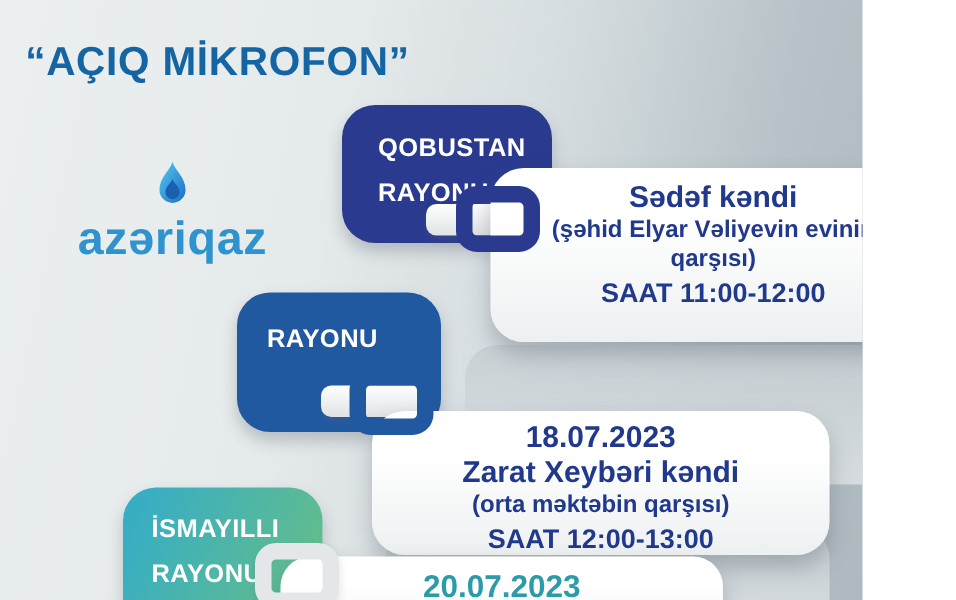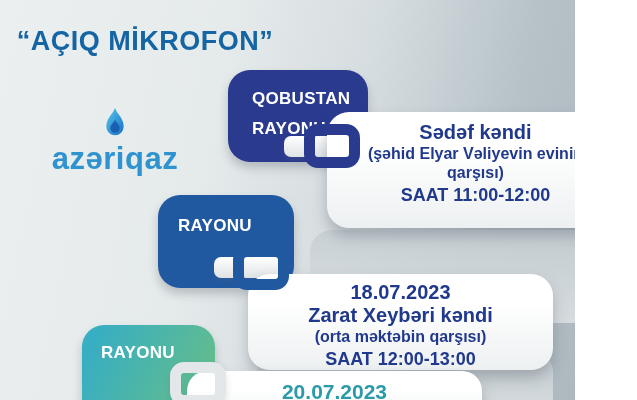--- a/index.html
+++ b/index.html
@@ -88,20 +88,21 @@
   <div class="ghost ghost-b"></div>
 
   <div class="badge badge-1">
     <div>QOBUSTAN</div>
     <div>RAYONU</div>
   </div>
   <div class="badge badge-2">
     <div>RAYONU</div>
   </div>
   <div class="badge badge-3">
+    <div>İSMAYILLI</div>
     <div>RAYONU</div>
   </div>
 
   <div class="tab tab-1"></div>
   <div class="tab tab-2"></div>
   <div class="tab tab-3"></div>
 
   <div class="card card-1">
     <div class="place">Sədəf kəndi</div>
     <div class="note">(şəhid Elyar Vəliyevin evinin qarşısı)</div>

